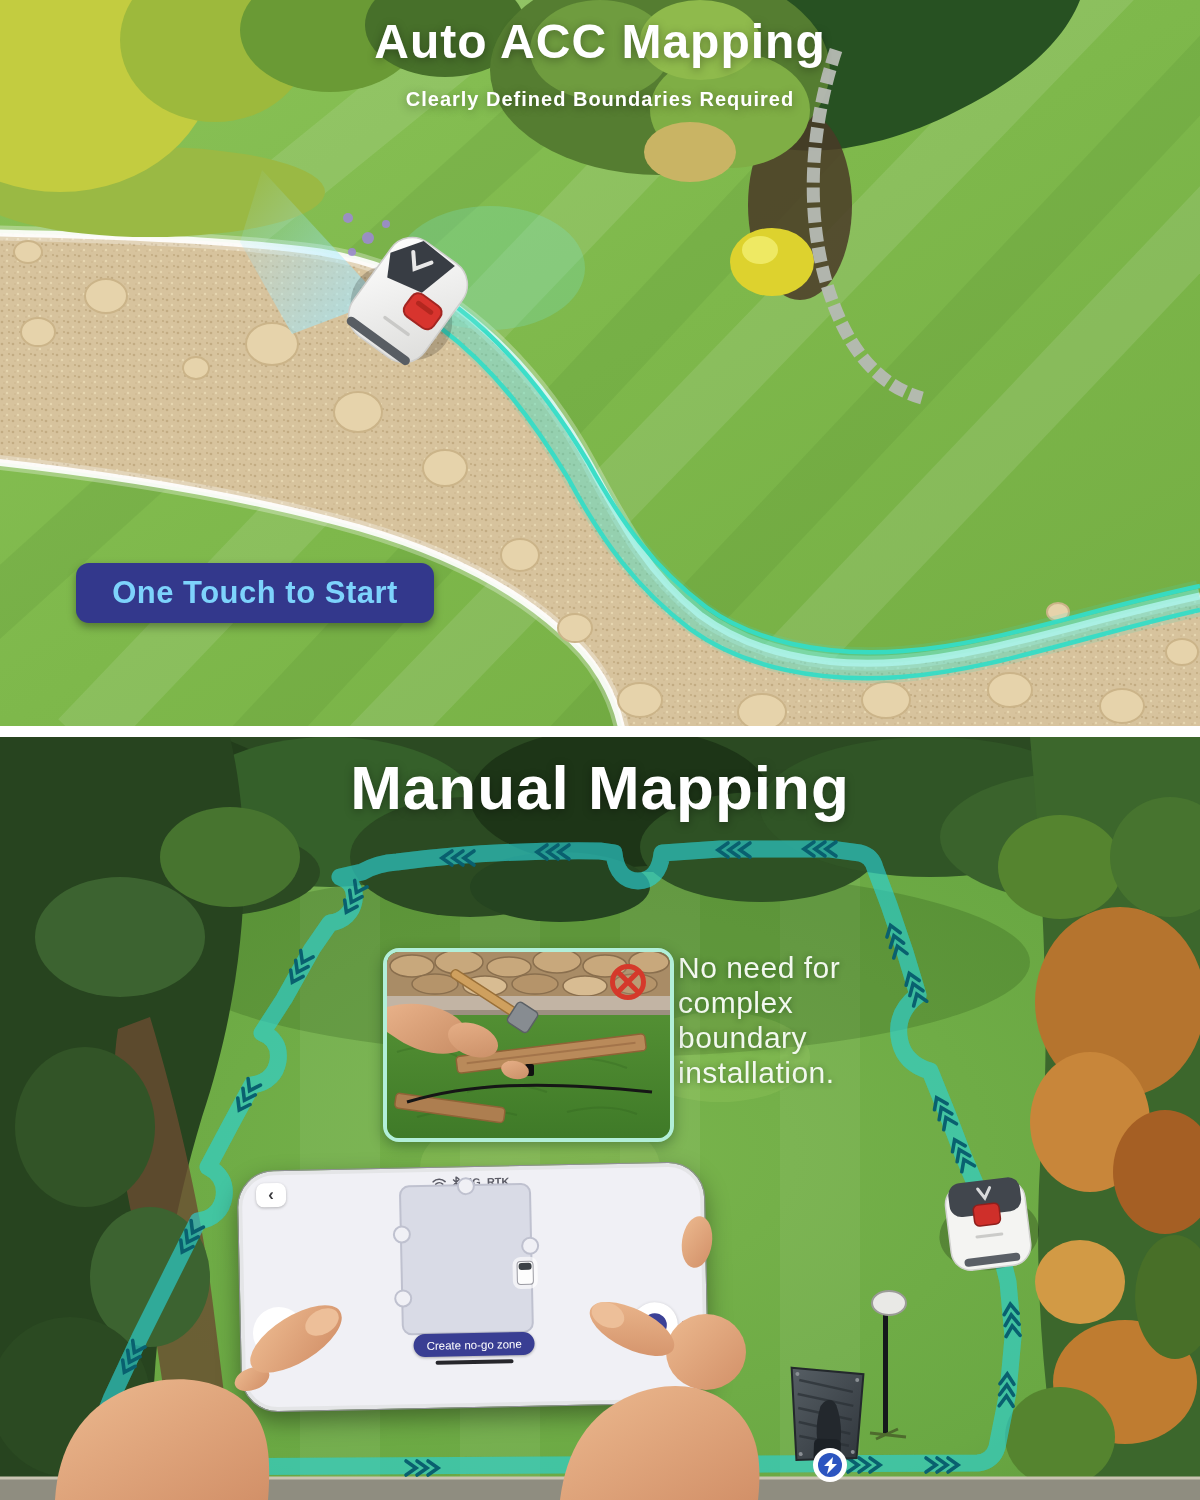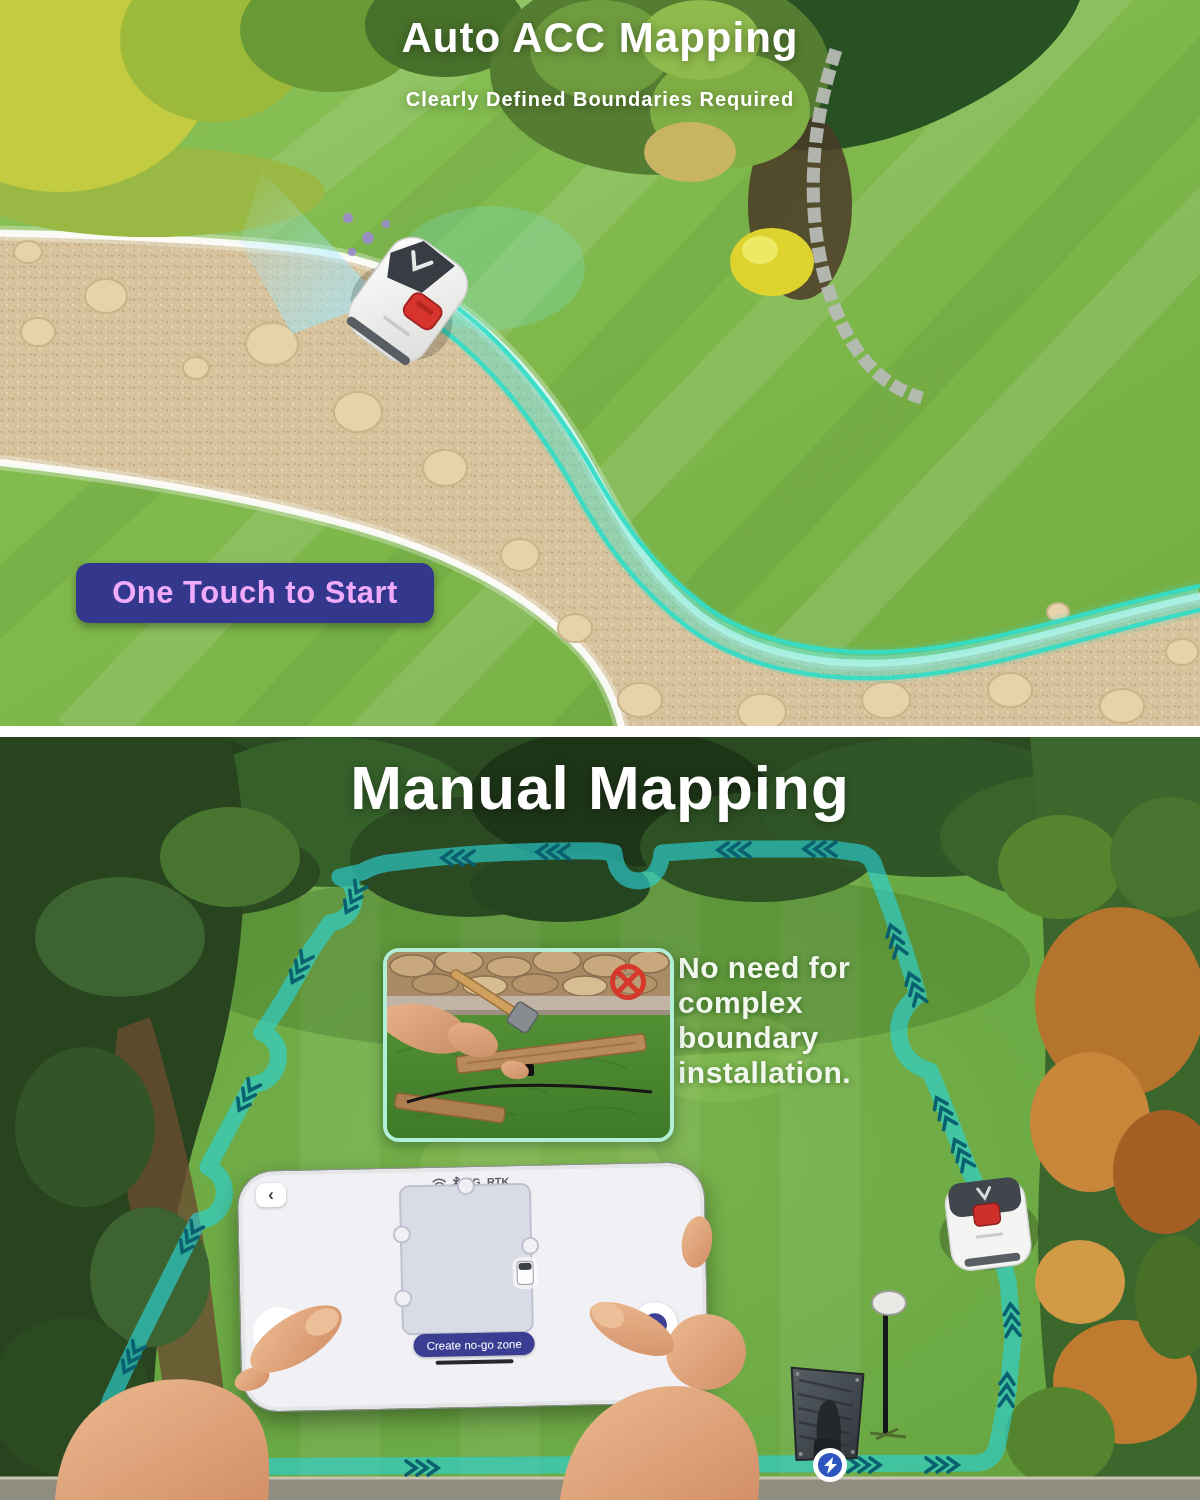--- a/index.html
+++ b/index.html
@@ -3,30 +3,30 @@
 <meta charset="utf-8">
 <style>
   html,body{margin:0;padding:0;background:#fff;}
   .canvas{position:relative;width:1200px;height:1500px;overflow:hidden;background:#fff;
           font-family:"Liberation Sans",sans-serif;}
   .abs{position:absolute;}
   svg{display:block;}
   
   .big-title{left:0;right:0;text-align:center;color:#fff;font-weight:bold;
              text-shadow:0 2px 10px rgba(0,0,0,.35);letter-spacing:1px;z-index:60;}
-  .t1{top:14px;font-size:42px;}
+  .t1{top:14px;font-size:48px;}
   .t1s{top:88px;font-size:20px;font-weight:bold;}
   .t2{top:752px;font-size:62px;}
   .t2s{top:830px;font-size:29px;font-weight:bold;}
   
   .badge{left:76px;top:563px;width:358px;height:60px;background:#33388c;border-radius:13px;
-         color:#f0abfc;font-size:31px;font-weight:bold;display:flex;align-items:center;justify-content:center;
+         color:#7dd3fc;font-size:31px;font-weight:bold;display:flex;align-items:center;justify-content:center;
          box-shadow:0 4px 8px rgba(0,0,0,.35);z-index:60;letter-spacing:.5px;}
   
-  .callout{left:678px;top:950px;z-index:30;color:#f2f8ee;font-size:30px;font-weight:bold;
+  .callout{left:678px;top:950px;z-index:30;color:#f2f8ee;font-size:30px;font-weight:normal;
            line-height:35px;text-shadow:0 1px 6px rgba(0,40,0,.45);letter-spacing:.5px;}
   
   .inset{left:383px;top:948px;width:283px;height:186px;border:4px solid #b2efd9;border-radius:16px;
          overflow:hidden;z-index:30;box-shadow:0 4px 14px rgba(0,30,20,.35);background:#4f8f33;}
   .noicon{position:absolute;right:22px;top:10px;width:40px;height:40px;z-index:5;}
   
   .phone{left:240px;top:1167px;width:458px;height:232px;background:#f0f0f5;border:4px solid #e4e5e7;
          outline:1px solid #8f9094;border-radius:36px;z-index:40;transform:rotate(-1.2deg);
          box-shadow:0 10px 24px rgba(0,0,0,.4);}
   .backbtn{left:14px;top:8px;width:30px;height:24px;background:#fff;border-radius:8px;

